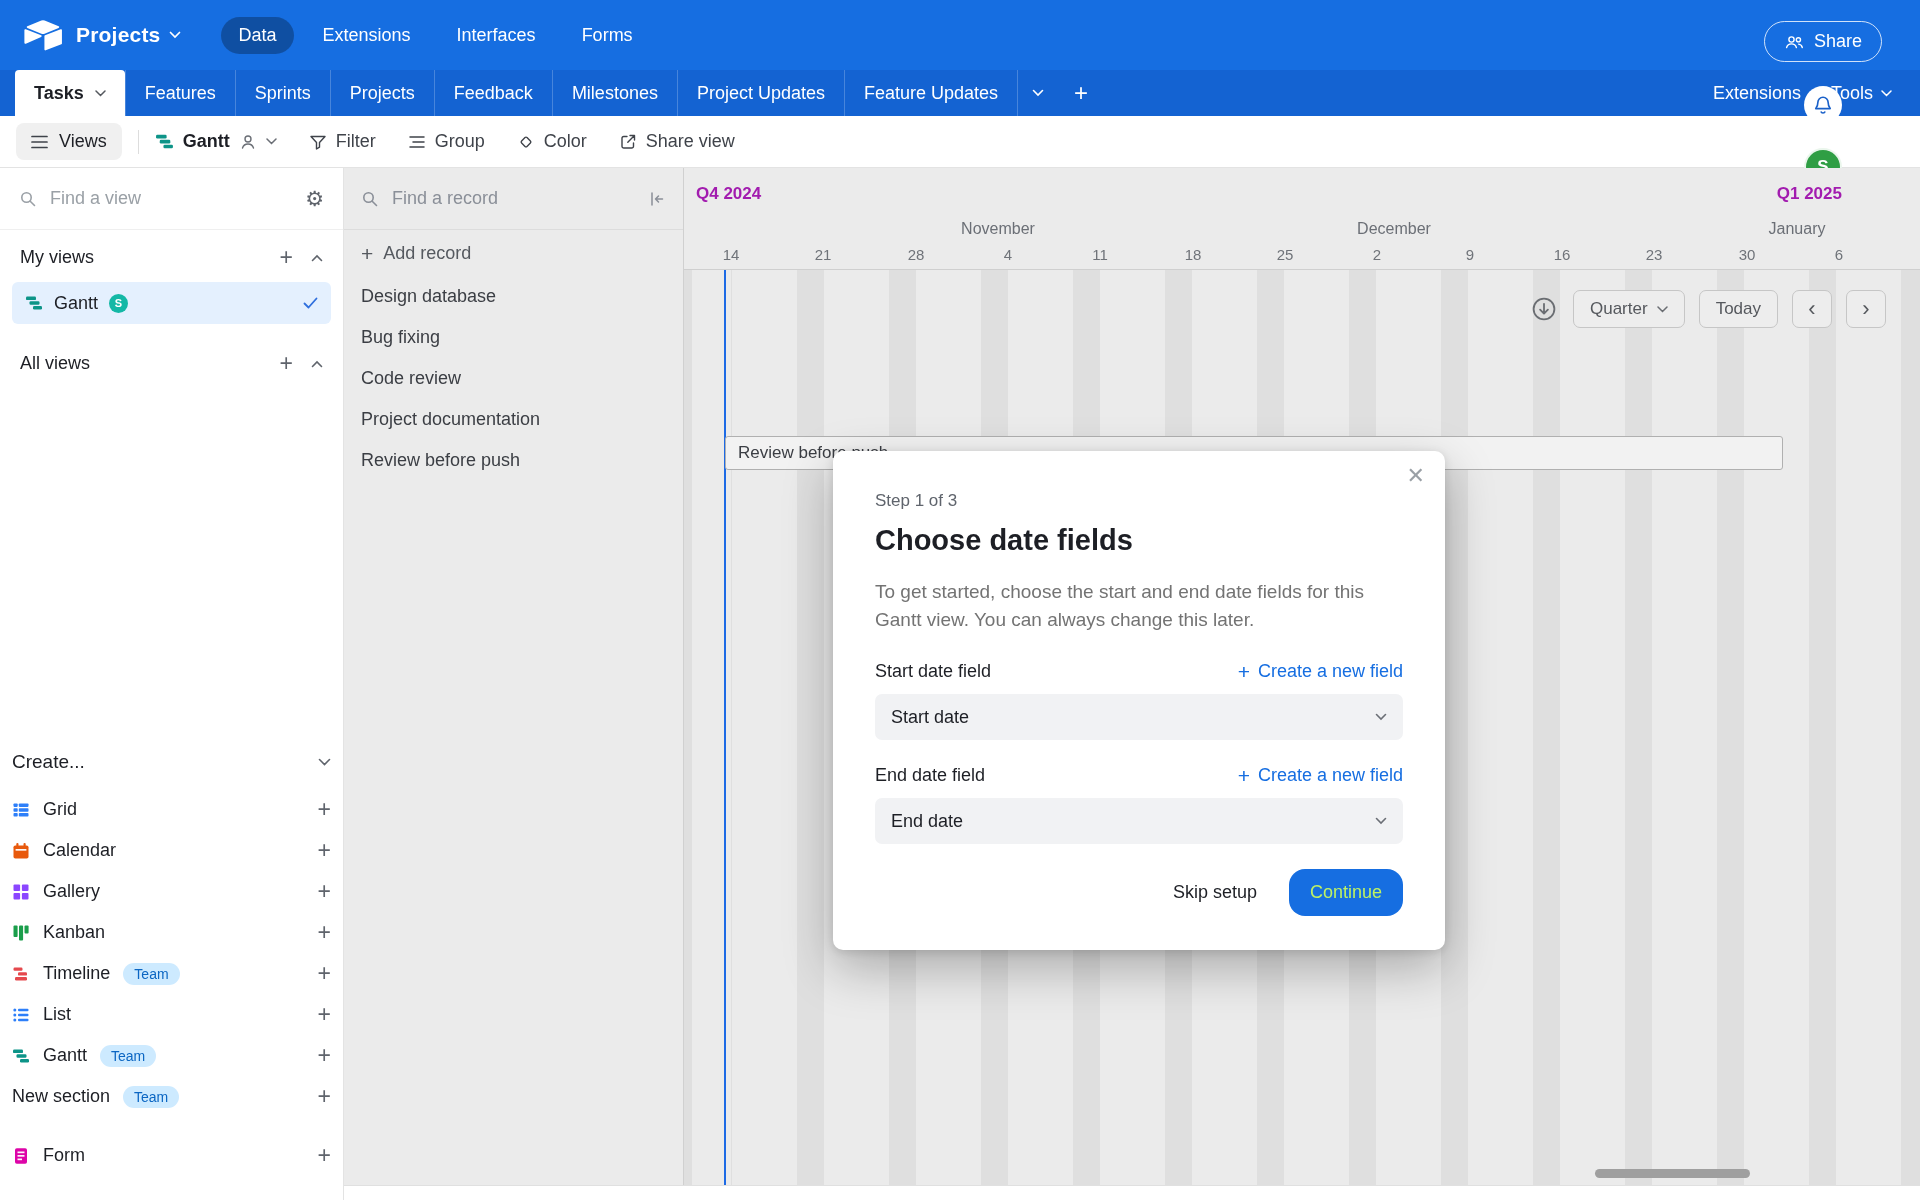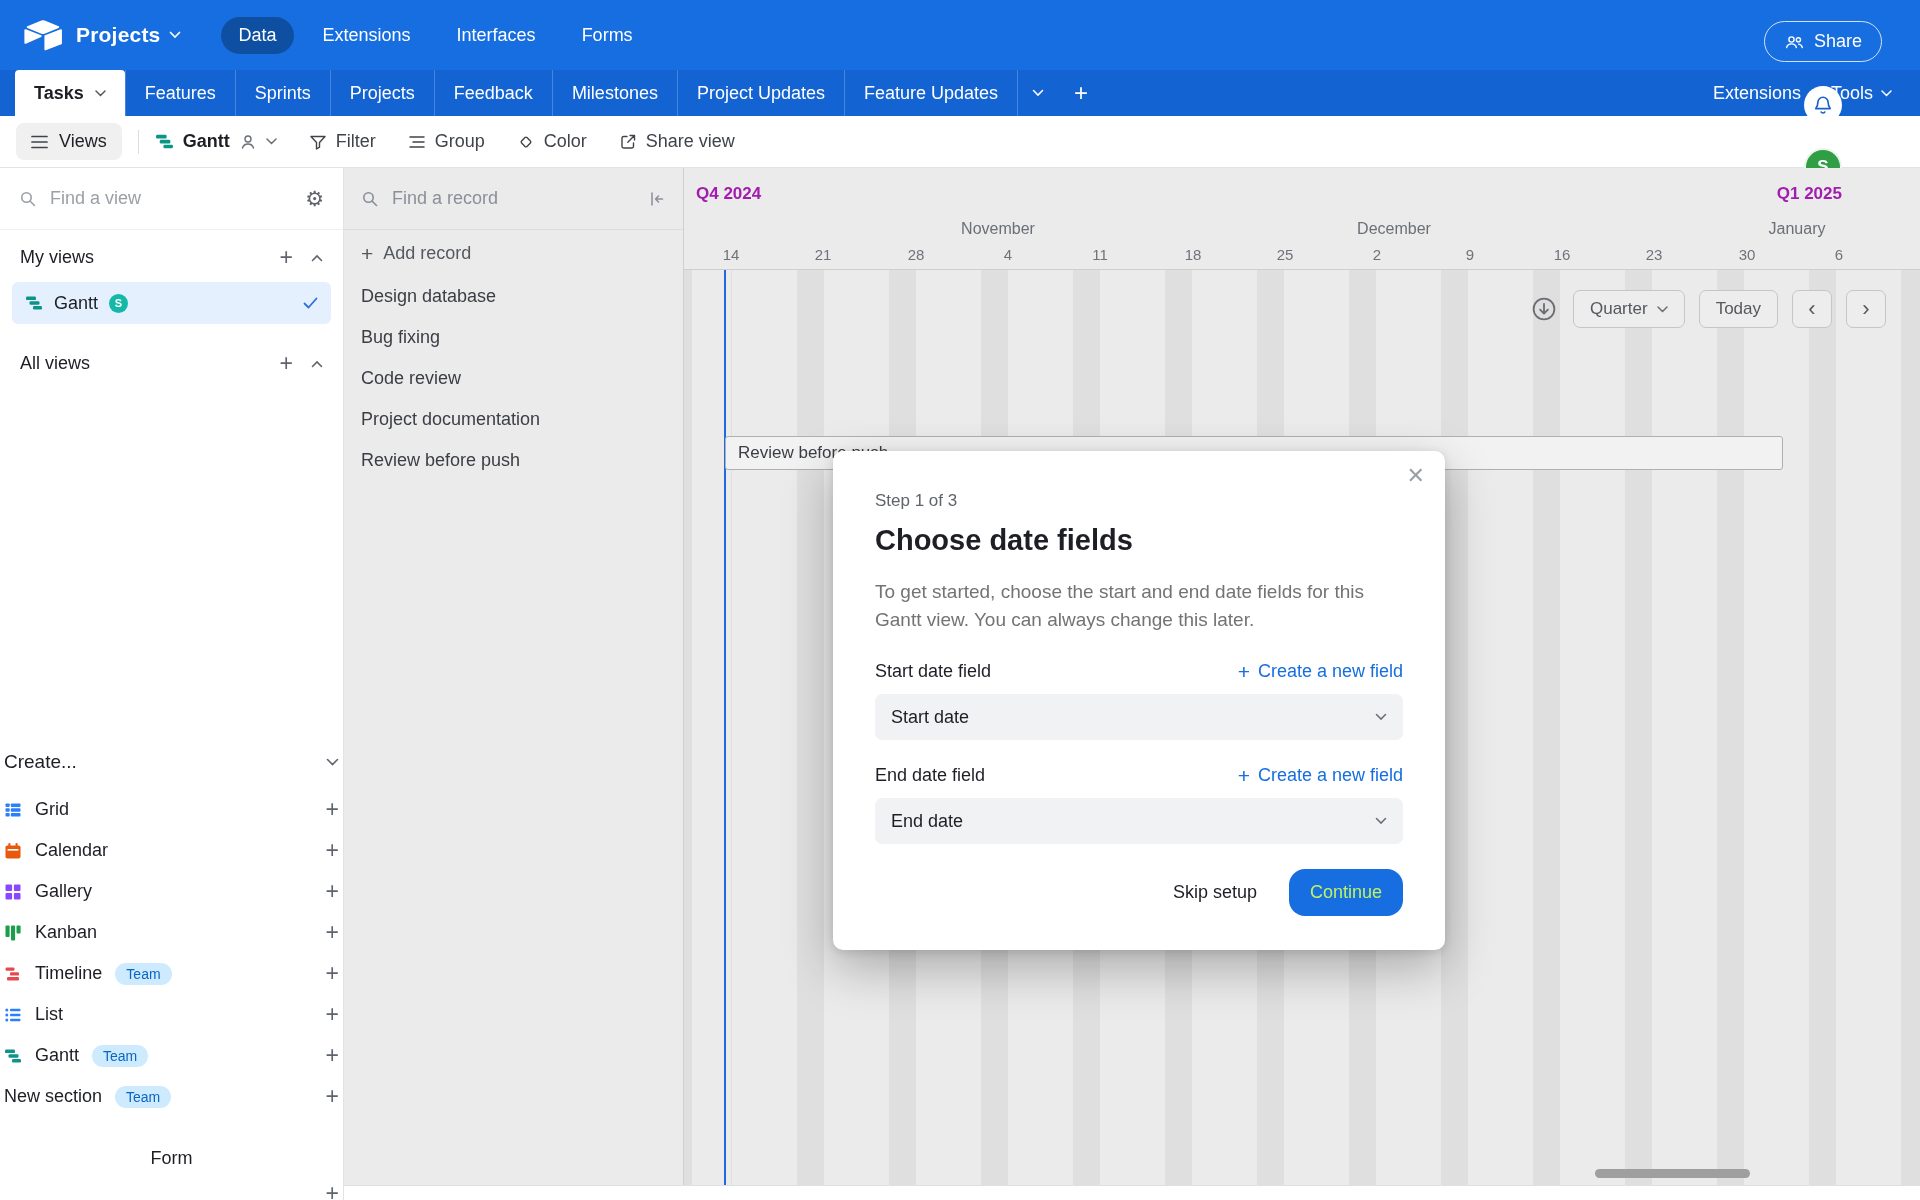--- a/index.html
+++ b/index.html
@@ -52,26 +52,26 @@
   .find-row input { border:none; outline:none; flex:1; font-size:18px; font-family:inherit; color:#333; background:transparent; }
   .find-row input::placeholder { color:#9aa0a6; }
   .gear { font-size:21px; color:#5f646c; }
   .side-header { display:flex; align-items:center; padding:16px 20px 10px; font-size:18px; color:#1d1f25; }
   .side-header .sp { flex:1; }
   .plus { color:#5f646c; font-size:23px; font-weight:300; line-height:1; }
   .side-header .chv { margin-left:18px; color:#5f646c; }
   .view-row { margin:3px 12px 0; height:42px; background:#e4f0fe; border-radius:6px; display:flex; align-items:center; gap:11px; padding:0 13px; font-size:18px; }
   .vbadge { width:19px; height:19px; border-radius:50%; background:#14b8a6; color:#fff; font-size:11px; font-weight:700; display:flex; align-items:center; justify-content:center; }
   .view-row .chk { margin-left:auto; }
-  .create-sec { margin-top:auto; padding:0 4px 24px; }
+  .create-sec { margin-top:auto; padding:0 12px 24px; }
   .create-head { display:flex; align-items:center; justify-content:space-between; font-size:19px; padding:10px 0 16px; color:#1d1f25; }
   .citem { height:41px; display:flex; align-items:center; gap:13px; font-size:18px; color:#1d1f25; }
   .citem .plus { margin-left:auto; }
   .pill { background:#cdeaff; color:#0b66c3; font-size:14px; padding:3px 11px; border-radius:11px; }
-  .citem.form-item { margin-top:18px;flex-direction:column; }
+  .citem.form-item { margin-top:18px; }
 
   
   .main { flex:1; position:relative; background:#ebebeb; overflow:hidden; }
   .records { position:absolute; left:0; top:0; bottom:15px; width:340px; border-right:1px solid #d0d0d0; }
   .rec-find { height:62px; display:flex; align-items:center; gap:13px; padding:0 17px; border-bottom:1px solid #dcdcdc; color:#8a8f98; }
   .rec-find input { border:none; outline:none; flex:1; font-size:18px; font-family:inherit; background:transparent; color:#555; }
   .rec-find input::placeholder { color:#8a8f98; }
   .add-rec { height:46px; display:flex; align-items:center; gap:10px; padding:0 17px; color:#55595f; font-size:18px; }
   .rec-item { height:41px; display:flex; align-items:center; padding:0 17px; font-size:18px; color:#3b3e44; }
 

